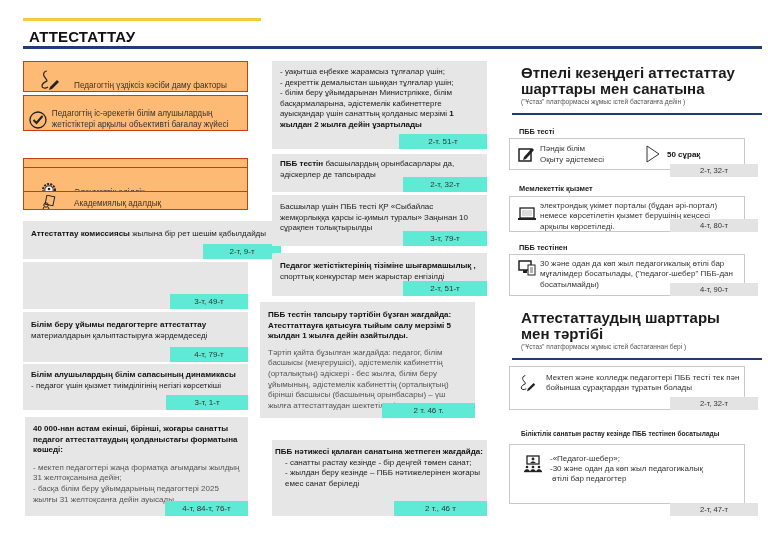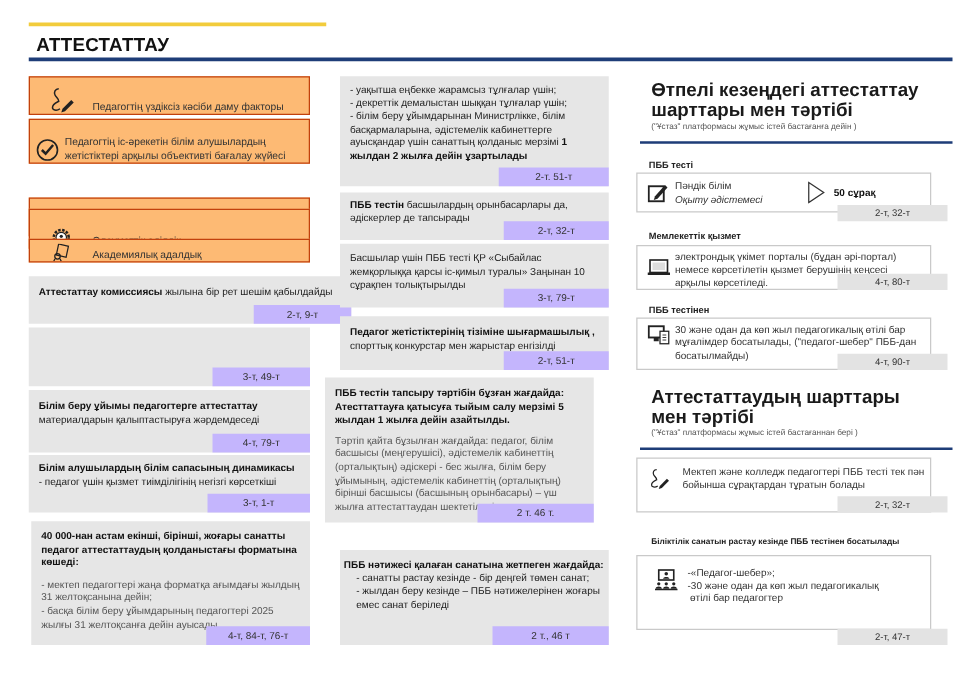--- a/index.html
+++ b/index.html
@@ -12,21 +12,21 @@
 
   
   .principle { position: absolute; left: 23px; width: 225px; border: 1px solid #c2410c; background: #fdba74; display: flex; align-items: flex-end; }
   .principle .ico { width: 50px; display: flex; justify-content: center; align-items: center; }
   .principle .txt { font-size: 8.2px; line-height: 10.5px; color: #333; padding-right: 6px; }
 
   
   .card { position: absolute; background: #e6e6e6; }
   .card .body { font-size: 8px; line-height: 10.6px; color: #222; padding: 6px 8px 0 8px; }
   .card b { font-weight: bold; color: #111; }
-  .ref { position: absolute; right: 0; bottom: 0; background: #c4b5fd; color: #333; font-size: 8px; height: 15px; line-height: 15px; text-align: center; }
+  .ref { position: absolute; right: 0; bottom: 0; background: #5eead4; color: #333; font-size: 8px; height: 15px; line-height: 15px; text-align: center; }
   .muted { color: #555; }
 
   
   .r-title { position: absolute; left: 521px; font-size: 15px; font-weight: bold; line-height: 16px; color: #1a1a1a; }
   .r-sub { position: absolute; left: 521px; font-size: 6.6px; color: #555; }
   .r-blue { position: absolute; left: 512px; width: 250px; height: 2px; background: #1e3d78; }
   .r-label { position: absolute; left: 519px; font-size: 7.4px; font-weight: bold; color: #222; }
   .wbox { position: absolute; left: 509px; width: 236px; border: 1px solid #c9c9c9; background: #fff; }
   .wbox .ico { position: absolute; left: 8px; }
   .wbox .t { position: absolute; font-size: 8px; line-height: 10.4px; color: #333; }
@@ -145,34 +145,34 @@
 </div>
 <div class="card" style="left:272px;top:440px;width:215px;height:76px;">
   <div class="body" style="padding:7px 2px 0 3px;">
     <b>ПББ нәтижесі қалаған санатына жетпеген жағдайда:</b>
     <div style="padding-left:10px;">- санатты растау кезінде - бір деңгей төмен санат;</div>
     <div style="padding-left:10px;">- жылдан беру кезінде – ПББ нәтижелерінен жоғары емес санат беріледі</div>
   </div>
   <div class="ref" style="width:93px;">2  т., 46 т</div>
 </div>
 
-<div class="r-title" style="top:65px;width:240px;">Өтпелі кезеңдегі аттестаттау шарттары мен тәртібі</div>
+<div class="r-title" style="top:65px;width:240px;">Өтпелі кезеңдегі аттестаттау шарттары мен санатына</div>
 <div class="r-sub" style="top:98px;">("Ұстаз" платформасы жұмыс істей бастағанға дейін )</div>
 <div class="r-blue" style="top:113px;"></div>
 
 <div class="r-label" style="top:127px;">ПББ тесті</div>
 <div class="wbox" style="top:138px;height:32px;">
   <span class="ico" style="top:6px;">
     <svg width="18" height="18" viewBox="0 0 18 18">
         <rect x="1" y="4" width="12" height="12" fill="none" stroke="#222" stroke-width="1.5"></rect>
         <path d="M6 12l8-9 2 2-8 9-3 1z" fill="#222"></path>
       </svg>
   </span>
   <span class="t" style="left:30px;top:5px;">Пәндік білім</span>
-  <span class="t" style="left:30px;top:16px;font-style:italic;">Оқыту әдістемесі</span>
+  <span class="t" style="left:30px;top:16px;">Оқыту әдістемесі</span>
   <span class="ico" style="left:136px;top:6px;">
     <svg width="14" height="18" viewBox="0 0 14 18">
         <path d="M1 1l12 8-12 8z" fill="none" stroke="#333" stroke-width="1"></path>
       </svg>
   </span>
   <span class="t" style="left:157px;top:11px;font-weight:bold;color:#111;">50 сұрақ</span>
   <div class="gref" style="bottom:-8px;">2-т, 32-т</div>
 </div>
 
 <div class="r-label" style="top:184px;">Мемлекеттік қызмет</div>

